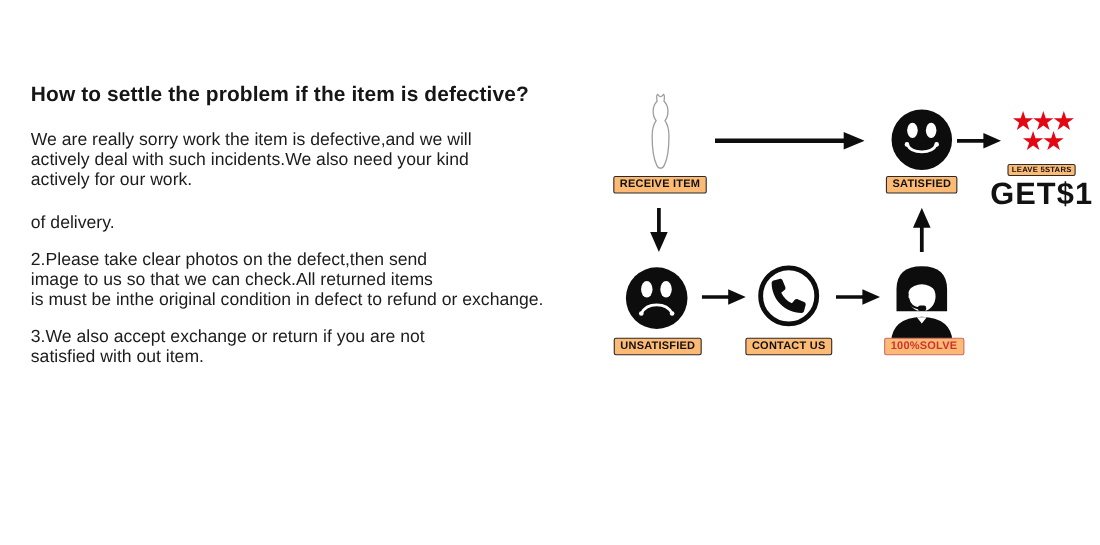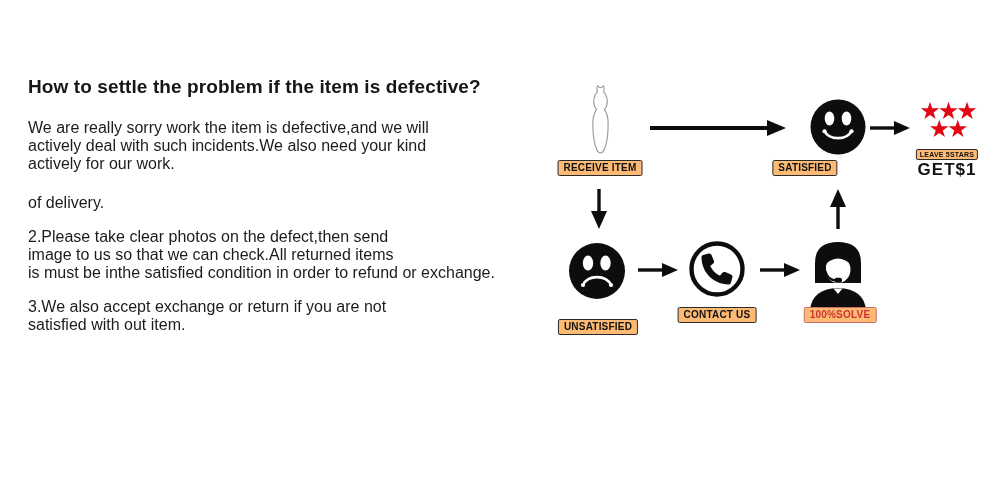--- a/index.html
+++ b/index.html
@@ -23,21 +23,21 @@
     white-space:nowrap;transform:translateX(-50%);
   }
   .tag.small{font-size:7px;padding:1px 3px;border-width:1.2px;}
   .tag.red{color:#cd3333;border-color:#cd6a6a;}
   .stars{
     text-align:center;color:#e30613;font-size:24px;line-height:20px;letter-spacing:-3px;
     transform:translateX(-50%);
   }
   .stars .row2{margin-top:-2px;}
   .bonus{
-    font-size:17px;font-weight:bold;color:#121212;letter-spacing:1px;
+    font-size:28px;font-weight:bold;color:#121212;letter-spacing:1px;
     transform:translateX(-50%);white-space:nowrap;
   }
   svg{display:block;}
 </style>
 </head>
 <body>
 
 <div id="stage">
 
   <div class="text-col">
@@ -52,21 +52,21 @@
 
     <p class="para p2">
       </p>
       <div>of delivery.</div>
     <p></p>
 
     <p class="para p3">
       </p>
       <div>2.Please take clear photos on the defect,then send</div>
       <div>image to us so that we can check.All returned items</div>
-      <div>is must be inthe satisfied condition in order to refund or exchange.</div>
+      <div>is must be inthe original condition in defect to refund or exchange.</div>
     <p></p>
 
     <p class="para p4">
       </p>
       <div>3.We also accept exchange or return if you are not</div>
       <div>satisfied with out item.</div>
     <p></p>
   </div>
 
   <div class="fc">
@@ -92,21 +92,21 @@
     <div class="abs" style="left:810px;top:99px;">
       <svg width="56" height="56" viewBox="0 0 56 56">
         <circle cx="28" cy="28" r="27.5" fill="#0d0d0d"></circle>
         <ellipse cx="19.5" cy="19.5" rx="4.8" ry="7" fill="#ffffff"></ellipse>
         <ellipse cx="36.5" cy="19.5" rx="4.8" ry="7" fill="#ffffff"></ellipse>
         <path d="M14.5,32 C19,41.5 37,41.5 41.5,32" stroke="#ffffff" stroke-width="2.6" fill="none" stroke-linecap="round"></path>
         <circle cx="14.5" cy="32.3" r="2.1" fill="#ffffff"></circle>
         <circle cx="41.5" cy="32.3" r="2.1" fill="#ffffff"></circle>
       </svg>
     </div>
-    <div class="abs tag" style="left:805px;top:160px;">SATISFIED</div>
+    <div class="abs tag" style="left:838px;top:160px;">SATISFIED</div>
 
     <div class="abs" style="left:870px;top:120px;">
       <svg width="40" height="16">
           <line x1="0" y1="8" x2="26" y2="8" stroke="#0d0d0d" stroke-width="3.4"></line>
         <polygon points="24,1 40,8 24,15" fill="#0d0d0d"></polygon>
         </svg>
     </div>
 
     <div class="abs stars" style="left:947px;top:101px;">
       <div class="row1">★★★</div>
@@ -125,21 +125,21 @@
     <div class="abs" style="left:568px;top:242px;">
       <svg width="58" height="58" viewBox="0 0 58 58">
         <circle cx="29" cy="29" r="28" fill="#0d0d0d"></circle>
         <ellipse cx="20" cy="21" rx="5.2" ry="7.5" fill="#ffffff"></ellipse>
         <ellipse cx="37.5" cy="21" rx="5.2" ry="7.5" fill="#ffffff"></ellipse>
         <path d="M15,43 C20,32.5 38,32.5 43,43" stroke="#ffffff" stroke-width="2.6" fill="none" stroke-linecap="round"></path>
         <circle cx="15" cy="43" r="2.1" fill="#ffffff"></circle>
         <circle cx="43" cy="43" r="2.1" fill="#ffffff"></circle>
       </svg>
     </div>
-    <div class="abs tag" style="left:598px;top:319px;">UNSATISFIED</div>
+    <div class="abs tag" style="left:598px;top:307px;">UNSATISFIED</div>
 
     <div class="abs" style="left:638px;top:262px;">
       <svg width="40" height="16">
           <line x1="0" y1="8" x2="26" y2="8" stroke="#0d0d0d" stroke-width="3.4"></line>
         <polygon points="24,1 40,8 24,15" fill="#0d0d0d"></polygon>
         </svg>
     </div>
 
     <div class="abs" style="left:687px;top:239px;">
       <svg width="60" height="60" viewBox="0 0 60 60">

